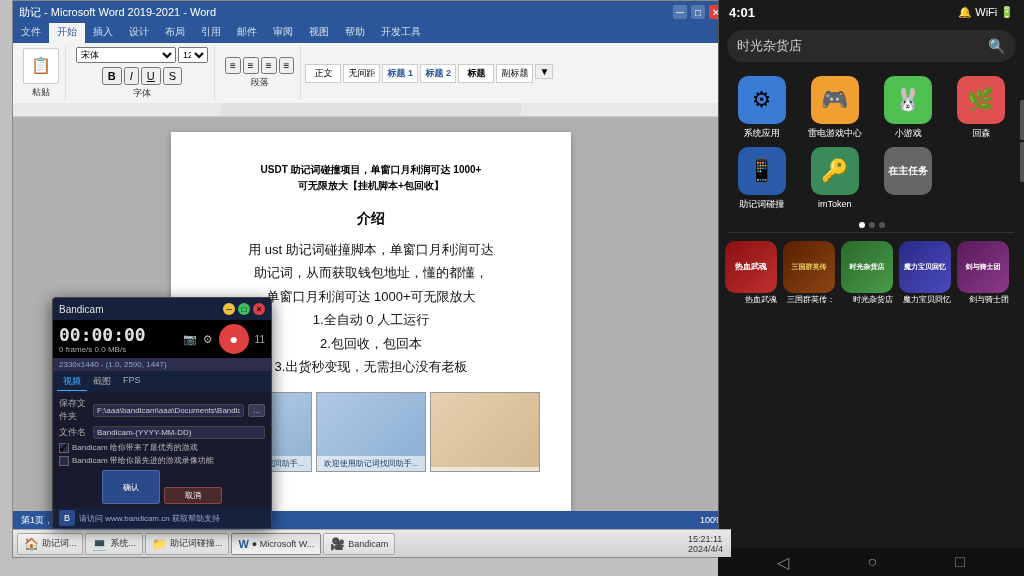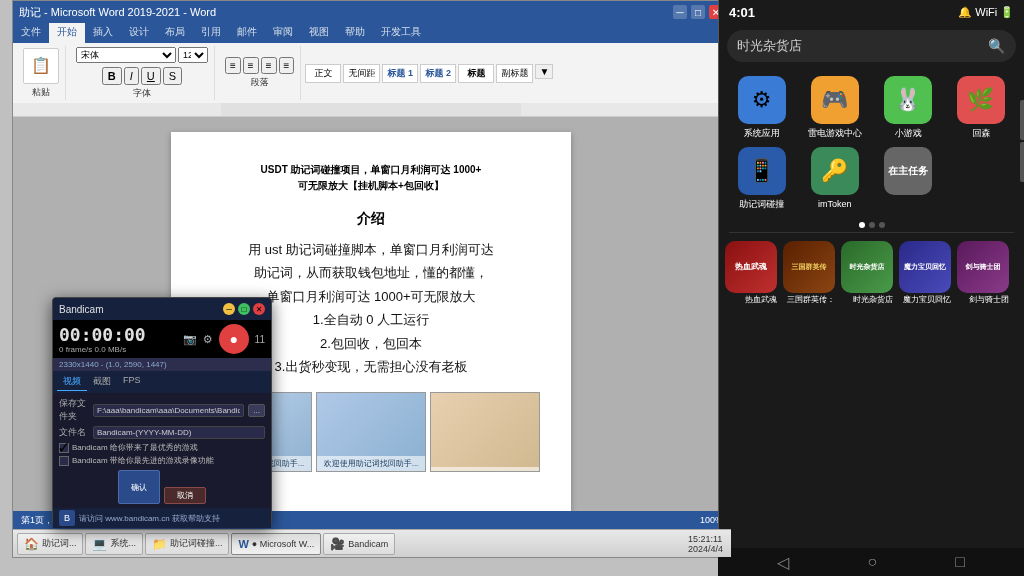--- a/index.html
+++ b/index.html
@@ -399,21 +399,21 @@
       gap: 4px;
       margin-top: 4px;
       justify-content: center;
     }
 
     .bandicam-action-btn {
       background: #2b4a8a;
       color: white;
       border: 1px solid #4a6aaa;
       font-size: 8px;
-      padding: 2px 12px;
+      padding: 2px 20px;
       cursor: pointer;
       border-radius: 2px;
     }
 
     .bandicam-footer {
       background: #16213e;
       padding: 2px 6px;
       display: flex;
       align-items: center;
       gap: 4px;

